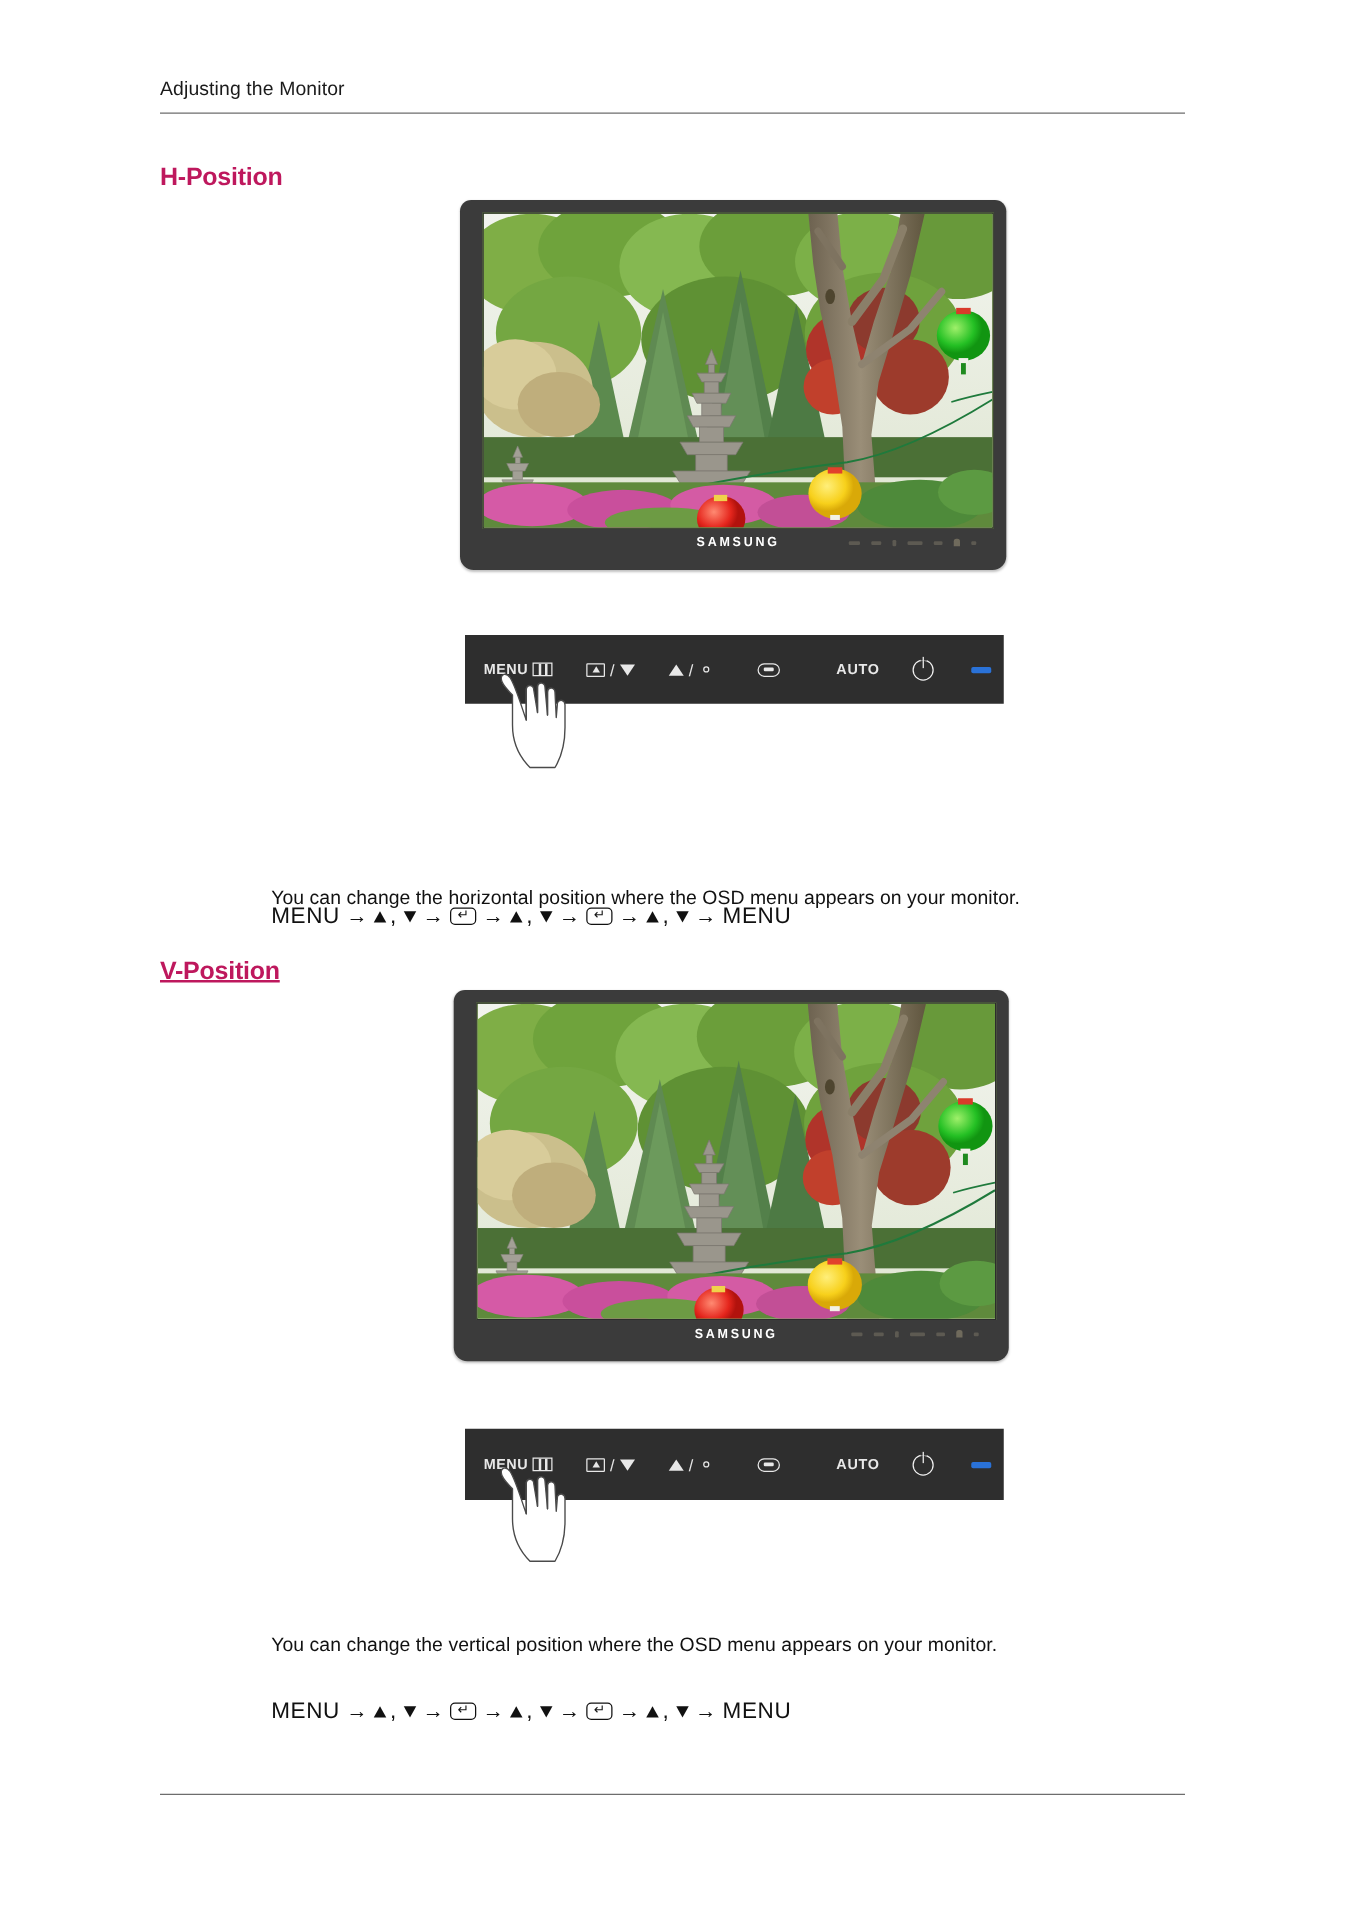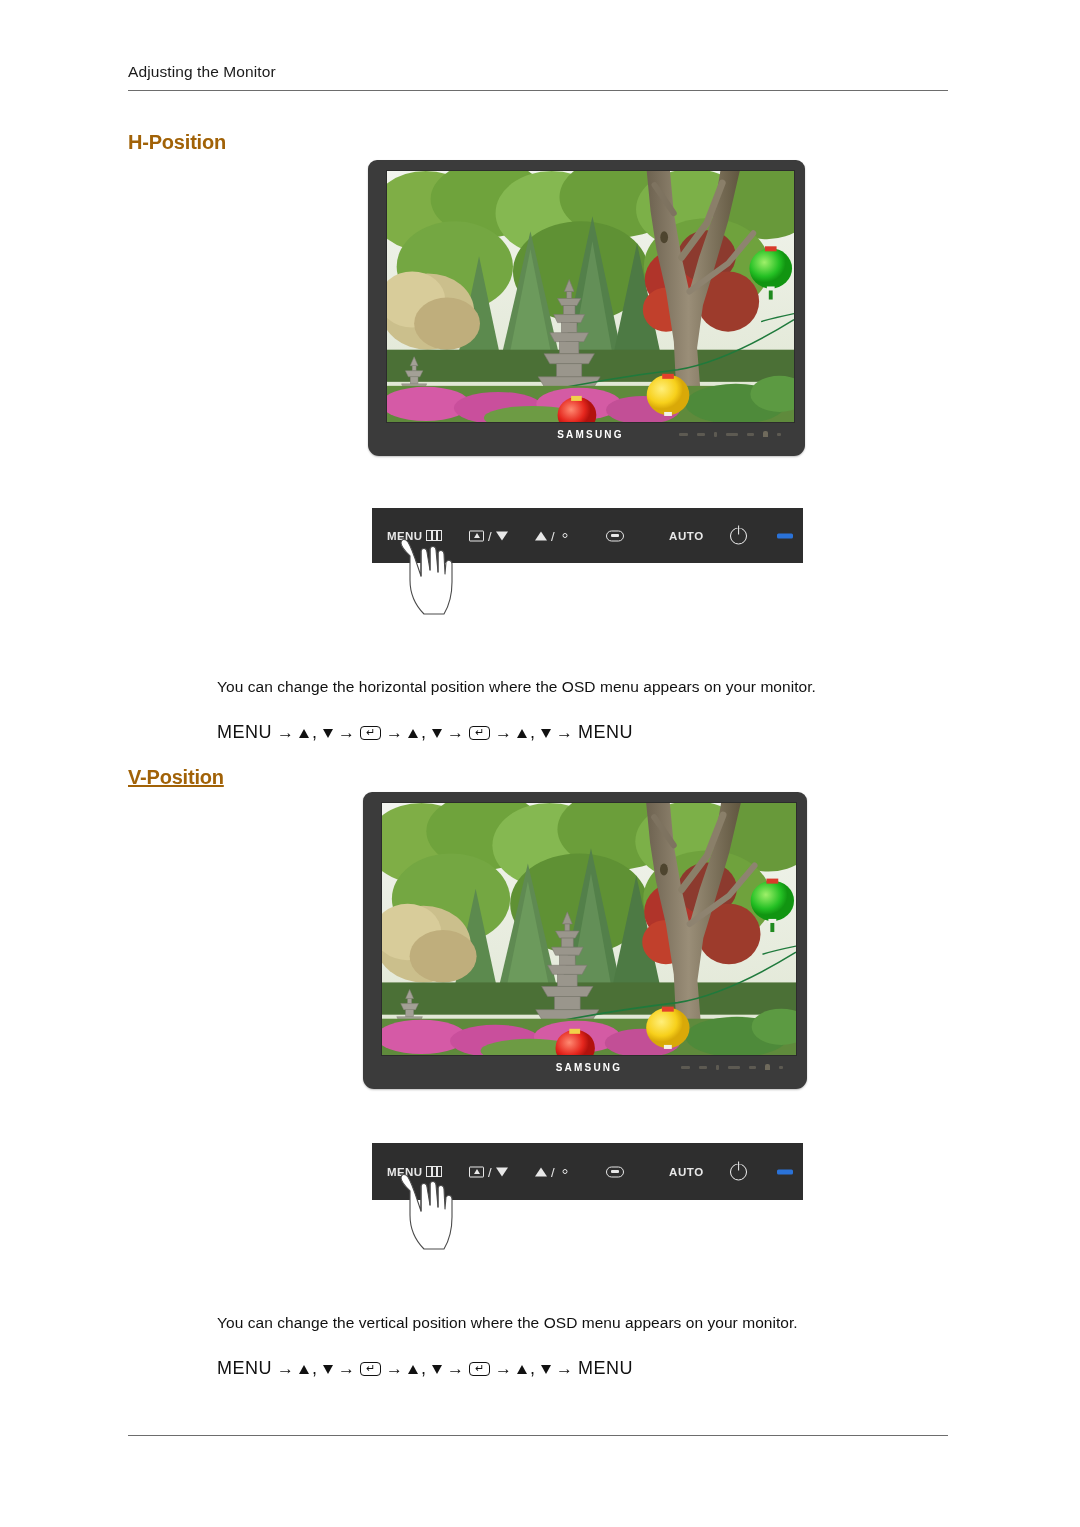--- a/index.html
+++ b/index.html
@@ -44,21 +44,21 @@
     border-top: 1.4px solid #6d6d6d;
   }
 
   
   .section-heading {
     position: absolute;
     left: 128px;
     font-size: 20px;
     font-weight: bold;
     letter-spacing: -0.2px;
-    color: #a16207;
+    color: #be185d;
   }
   #heading-h { top: 131px; }
   #heading-v { top: 766px; text-decoration: underline; }
 
   
   .monitor {
     position: absolute;
     background: #3b3b3b;
     border-radius: 9px 9px 11px 11px;
     box-sizing: border-box;
@@ -245,20 +245,21 @@
   }
 
   
   .body-text {
     position: absolute;
     left: 217px;
     font-size: 15.5px;
     color: #111;
     letter-spacing: 0.05px;
     white-space: nowrap;
+    margin-top: 32px;
   }
   .nav-line {
     position: absolute;
     left: 217px;
     font-size: 18px;
     color: #111;
     display: flex;
     align-items: center;
     gap: 5px;
     white-space: nowrap;
@@ -672,21 +673,21 @@
              L56,94 C62,84 64,74 64,62 L64,44 C64,40 60,39 58,42 L57,54
              L56,34 C56,30 51,29 50,33 L50,52
              L48,30 C48,26 43,25 42,29 L42,50
              L39,32 C39,28 34,27 33,31 L33,56 C30,48 25,30 20,22 Z"></path>
     <path d="M33,31 L33,56" fill="none"></path>
     <path d="M42,29 L42,50" fill="none"></path>
     <path d="M50,33 L50,52" fill="none"></path>
   </g>
 </svg>
 
-<div class="body-text" style="top:1314px;">You can change the vertical position where the OSD menu appears on your monitor.</div>
+<div class="body-text" style="top:1276px;">You can change the vertical position where the OSD menu appears on your monitor.</div>
 
 <div class="nav-line" style="top:1358px;">
   <span class="word">MENU</span>
   <span class="nav-arrow">→</span>
   <span class="nav-tri-up"></span>
   <span class="nav-comma">,</span>
   <span class="nav-tri-down"></span>
   <span class="nav-arrow">→</span>
   <span class="nav-enter"></span>
   <span class="nav-arrow">→</span>

